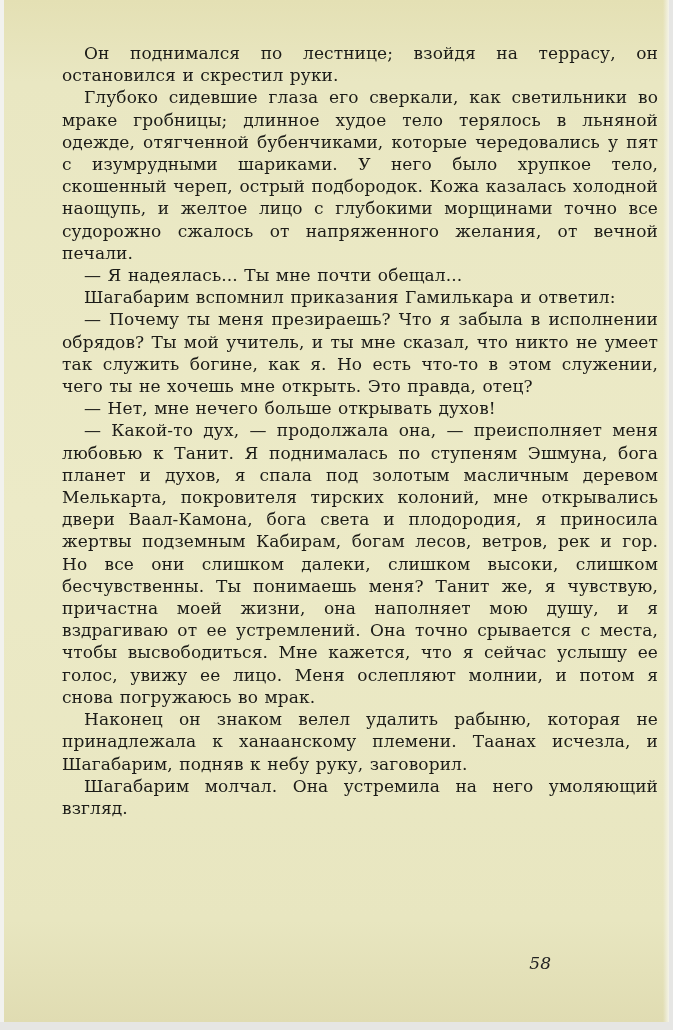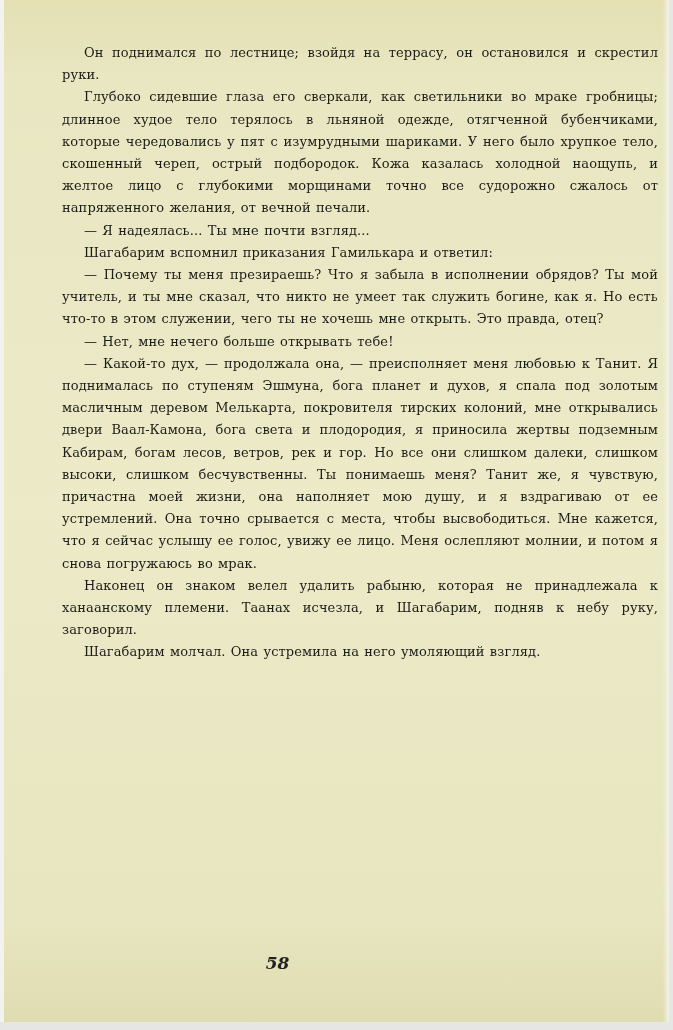--- a/index.html
+++ b/index.html
@@ -26,53 +26,53 @@
       right: 0; top: 0; bottom: 0;
       width: 6px;
       background: linear-gradient(90deg, rgba(255,255,255,0) 0%, #f4f3e8 100%);
     }
     .text-block {
       position: absolute;
       left: 58px;
       top: 42px;
       width: 596px;
       font-family: "DejaVu Serif", serif;
-      font-size: 13px;
+      font-size: 17px;
       line-height: 22.2px;
       color: #1c1c18;
       text-align: justify;
       letter-spacing: 0.1px;
       word-spacing: 1px;
     }
     .para {
       margin: 0;
       text-indent: 22px;
     }
     .page-number {
       position: absolute;
       left: 0;
       width: 547px;
       top: 953px;
-      text-align: center;
+      text-align: right;
       font-family: "DejaVu Serif", serif;
       font-style: italic;
-      font-weight: bold;
+      font-weight: normal;
       font-size: 17px;
       color: #222;
     }
   </style>
 </head>
 <body>
 
 <div class="page">
   <div class="text-block">
     <p class="para">Он поднимался по лестнице; взойдя на террасу, он остановился и скрестил руки.</p>
     <p class="para">Глубоко сидевшие глаза его сверкали, как светильники во мраке гробницы; длинное худое тело терялось в льняной одежде, отягченной бубенчиками, которые чередовались у пят с изумрудными шариками. У него было хрупкое тело, скошенный череп, острый подбородок. Кожа казалась холодной наощупь, и желтое лицо с глубокими морщинами точно все судорожно сжалось от напряженного желания, от вечной печали.</p>
-    <p class="para">— Я надеялась... Ты мне почти взгляд...</p>
+    <p class="para">— Я надеялась... Ты мне почти обещал...</p>
     <p class="para">Шагабарим вспомнил приказания Гамилькара и ответил:</p>
     <p class="para">— Почему ты меня презираешь? Что я забыла в исполнении обрядов? Ты мой учитель, и ты мне сказал, что никто не умеет так служить богине, как я. Но есть что-то в этом служении, чего ты не хочешь мне открыть. Это правда, отец?</p>
-    <p class="para">— Нет, мне нечего больше открывать тебе!</p>
+    <p class="para">— Нет, мне нечего больше открывать духов!</p>
     <p class="para">— Какой-то дух, — продолжала она, — преисполняет меня любовью к Танит. Я поднималась по ступеням Эшмуна, бога планет и духов, я спала под золотым масличным деревом Мелькарта, покровителя тирских колоний, мне открывались двери Ваал-Камона, бога света и плодородия, я приносила жертвы подземным Кабирам, богам лесов, ветров, рек и гор. Но все они слишком далеки, слишком высоки, слишком бесчувственны. Ты понимаешь меня? Танит же, я чувствую, причастна моей жизни, она наполняет мою душу, и я вздрагиваю от ее устремлений. Она точно срывается с места, чтобы высвободиться. Мне кажется, что я сейчас услышу ее голос, увижу ее лицо. Меня ослепляют молнии, и потом я снова погружаюсь во мрак.</p>
     <p class="para">Наконец он знаком велел удалить рабыню, которая не принадлежала к ханаанскому племени. Таанах исчезла, и Шагабарим, подняв к небу руку, заговорил.</p>
     <p class="para">Шагабарим молчал. Она устремила на него умоляющий взгляд.</p>
   </div>
   <div class="page-number">58</div>
 </div>
 
 </body></html>

